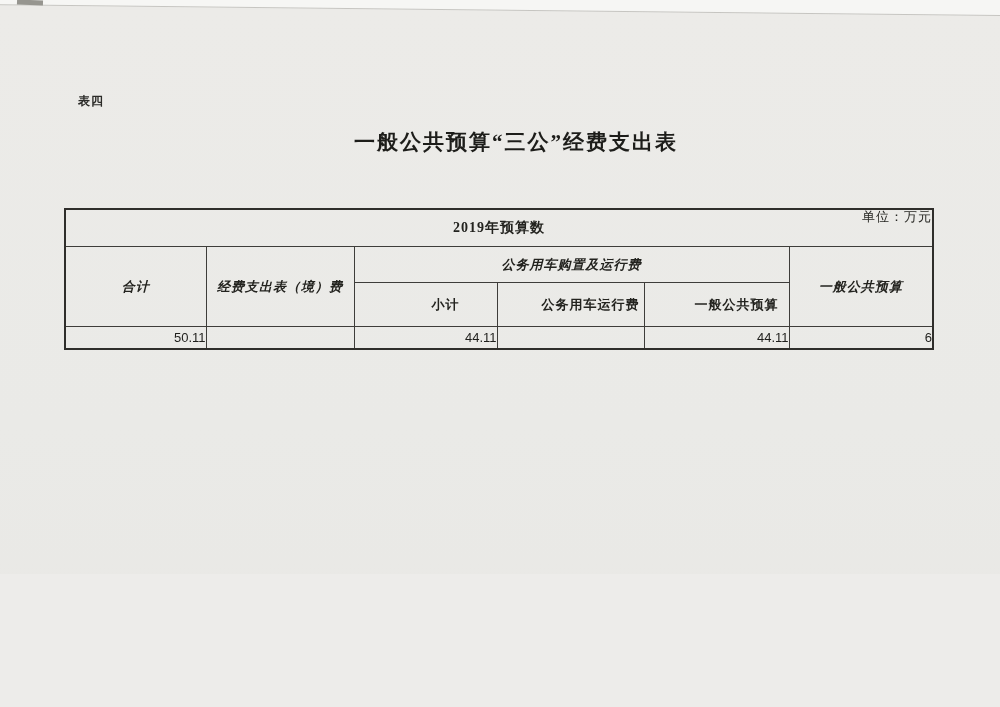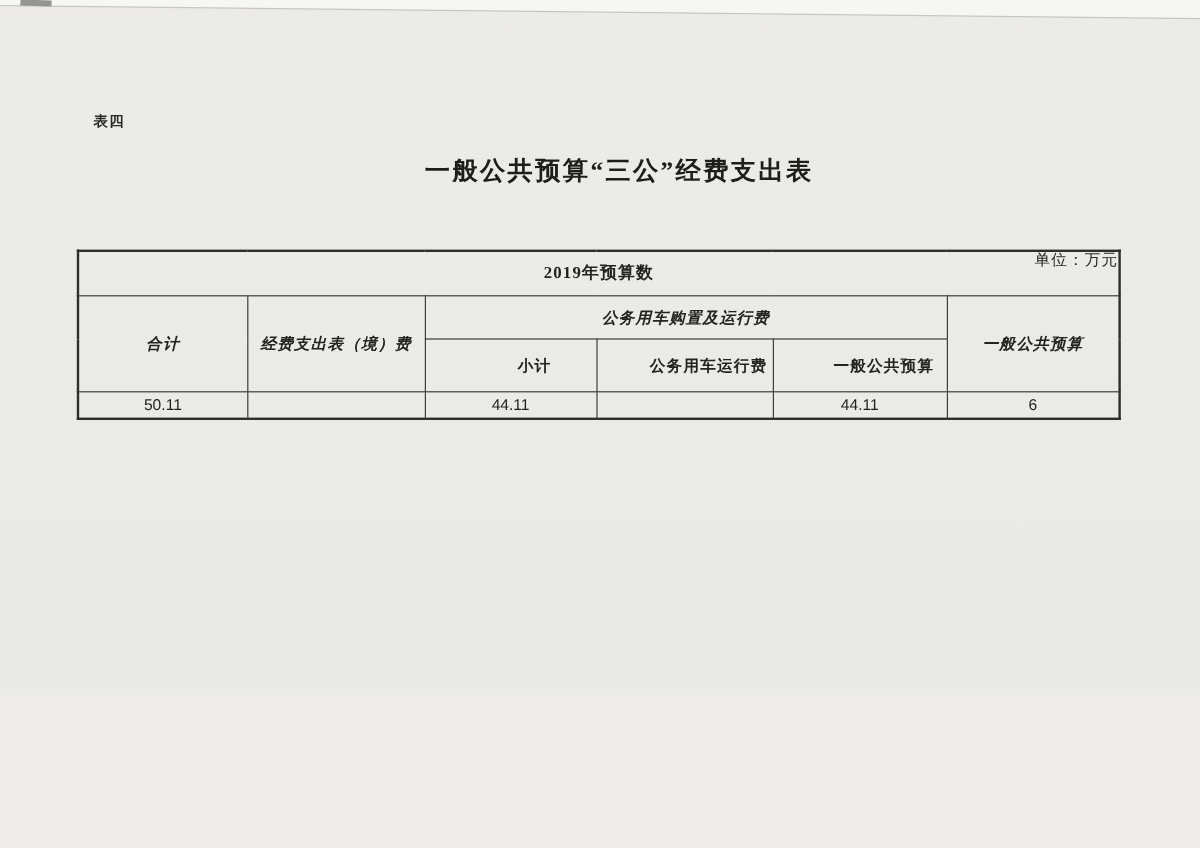--- a/index.html
+++ b/index.html
@@ -118,20 +118,21 @@
     font-weight: 700;
     letter-spacing: 1px;
     padding-left: 40px;
   }
   tr.row-data td {
     height: 21px;
     font-size: 13px;
     font-weight: 400;
     font-family: "Liberation Sans", "DejaVu Sans", sans-serif;
     color: #1f1f1c;
+    text-align: right;
   }
 </style>
 </head>
 <body>
 
 <div class="sheet">
   <div class="page-inner"></div>
   <div class="scan-top-strip"></div>
   <div class="scan-corner-mark"></div>
 

